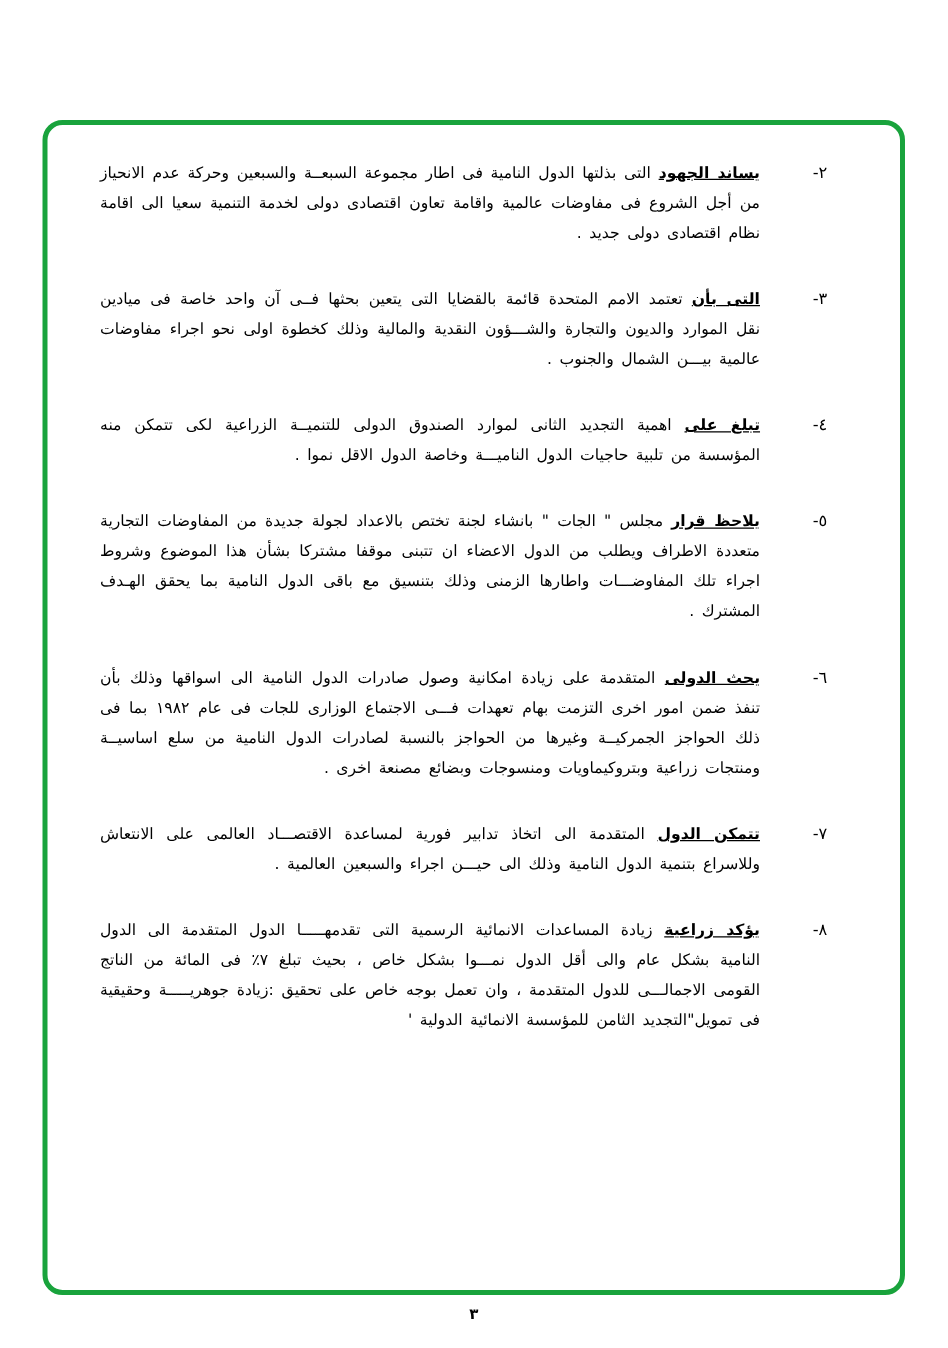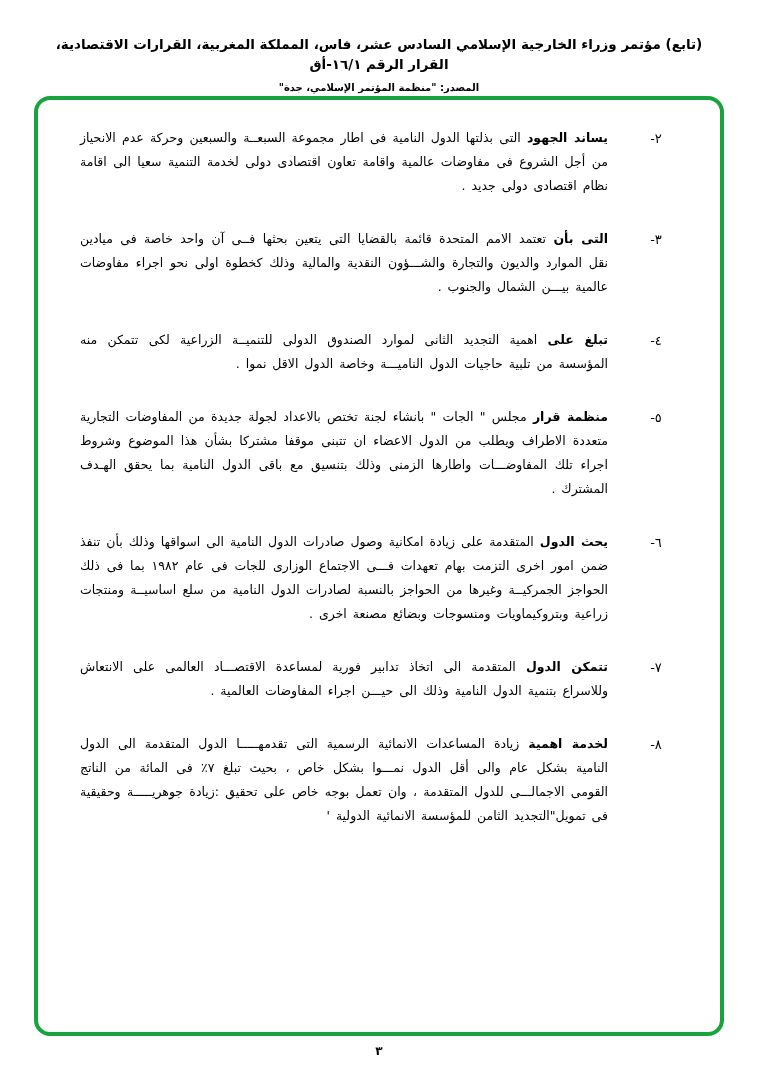--- a/index.html
+++ b/index.html
@@ -79,41 +79,38 @@
   .clause-body p {
     margin: 0;
     font-size: 12.5px;
     line-height: 1.92;
     text-align: justify;
     text-align-last: right;
     letter-spacing: 0.3px;
     word-spacing: 2px;
   }
   .lead {
+    text-decoration: underline;
     font-weight: bold;
   }
   .page-number {
     position: absolute;
     bottom: 20px;
     left: 0;
     right: 0;
     text-align: center;
     font-size: 12px;
     font-weight: bold;
   }
 </style>
 </head>
 <body>
 
 <div class="page">
 
-  <div class="doc-header">
-    <div class="doc-title">(تابع) مؤتمر وزراء الخارجية الإسلامي السادس عشر، فاس، المملكة المغربية، القرارات الاقتصادية، القرار الرقم ١٦/١-أق</div>
-    <div class="doc-source">المصدر: "منظمة المؤتمر الإسلامي، جدة"</div>
-  </div>
 
   <div class="frame" style="border-color: rgb(25, 163, 60);">
     <div class="frame-inner">
 
       <div class="clause">
         <div class="clause-num">٢-</div>
         <div class="clause-body">
           <p><span class="lead">يساند الجهود</span><span> التى بذلتها الدول النامية فى اطار مجموعة السبعــة والسبعين وحركة عدم الانحياز من أجل الشروع فى مفاوضات عالمية واقامة تعاون اقتصادى دولى لخدمة التنمية سعيا الى اقامة نظام اقتصادى دولى جديد .</span></p>
         </div>
       </div>
@@ -128,42 +125,42 @@
       <div class="clause">
         <div class="clause-num">٤-</div>
         <div class="clause-body">
           <p><span class="lead">تبلغ على</span><span> اهمية التجديد الثانى لموارد الصندوق الدولى للتنميــة الزراعية لكى تتمكن منه المؤسسة من تلبية حاجيات الدول الناميـــة وخاصة الدول الاقل نموا .</span></p>
         </div>
       </div>
 
       <div class="clause">
         <div class="clause-num">٥-</div>
         <div class="clause-body">
-          <p><span class="lead">منظمة قرار</span><span> مجلس " الجات " بانشاء لجنة تختص بالاعداد لجولة جديدة من المفاوضات التجارية متعددة الاطراف ويطلب من الدول الاعضاء ان تتبنى موقفا مشتركا بشأن هذا الموضوع وشروط اجراء تلك المفاوضـــات واطارها الزمنى وذلك بتنسيق مع باقى الدول النامية بما يحقق الهـدف المشترك .</span></p>
+          <p><span class="lead">يلاحظ قرار</span><span> مجلس " الجات " بانشاء لجنة تختص بالاعداد لجولة جديدة من المفاوضات التجارية متعددة الاطراف ويطلب من الدول الاعضاء ان تتبنى موقفا مشتركا بشأن هذا الموضوع وشروط اجراء تلك المفاوضـــات واطارها الزمنى وذلك بتنسيق مع باقى الدول النامية بما يحقق الهـدف المشترك .</span></p>
         </div>
       </div>
 
       <div class="clause">
         <div class="clause-num">٦-</div>
         <div class="clause-body">
-          <p><span class="lead">يحث الدول</span><span> المتقدمة على زيادة امكانية وصول صادرات الدول النامية الى اسواقها وذلك بأن تنفذ ضمن امور اخرى التزمت بهام تعهدات فـــى الاجتماع الوزارى للجات فى عام ١٩٨٢ بما فى ذلك الحواجز الجمركيــة وغيرها من الحواجز بالنسبة لصادرات الدول النامية من سلع اساسيــة ومنتجات زراعية وبتروكيماويات ومنسوجات وبضائع مصنعة اخرى .</span></p>
+          <p><span class="lead">يحث الدولى</span><span> المتقدمة على زيادة امكانية وصول صادرات الدول النامية الى اسواقها وذلك بأن تنفذ ضمن امور اخرى التزمت بهام تعهدات فـــى الاجتماع الوزارى للجات فى عام ١٩٨٢ بما فى ذلك الحواجز الجمركيــة وغيرها من الحواجز بالنسبة لصادرات الدول النامية من سلع اساسيــة ومنتجات زراعية وبتروكيماويات ومنسوجات وبضائع مصنعة اخرى .</span></p>
         </div>
       </div>
 
       <div class="clause">
         <div class="clause-num">٧-</div>
         <div class="clause-body">
-          <p><span class="lead">تتمكن الدول</span><span> المتقدمة الى اتخاذ تدابير فورية لمساعدة الاقتصـــاد العالمى على الانتعاش وللاسراع بتنمية الدول النامية وذلك الى حيـــن اجراء المفاوضات العالمية .</span></p>
+          <p><span class="lead">تتمكن الدول</span><span> المتقدمة الى اتخاذ تدابير فورية لمساعدة الاقتصـــاد العالمى على الانتعاش وللاسراع بتنمية الدول النامية وذلك الى حيـــن اجراء والسبعين العالمية .</span></p>
         </div>
       </div>
 
       <div class="clause">
         <div class="clause-num">٨-</div>
         <div class="clause-body">
-          <p><span class="lead">لخدمة اهمية</span><span> زيادة المساعدات الانمائية الرسمية التى تقدمهـــــا الدول المتقدمة الى الدول النامية بشكل عام والى أقل الدول نمـــوا بشكل خاص ، بحيث تبلغ ٧٪ فى المائة من الناتج القومى الاجمالـــى للدول المتقدمة ، وان تعمل بوجه خاص على تحقيق :زيادة جوهريـــــة وحقيقية فى تمويل"التجديد الثامن للمؤسسة الانمائية الدولية '</span></p>
+          <p><span class="lead">يؤكد زراعية</span><span> زيادة المساعدات الانمائية الرسمية التى تقدمهـــــا الدول المتقدمة الى الدول النامية بشكل عام والى أقل الدول نمـــوا بشكل خاص ، بحيث تبلغ ٧٪ فى المائة من الناتج القومى الاجمالـــى للدول المتقدمة ، وان تعمل بوجه خاص على تحقيق :زيادة جوهريـــــة وحقيقية فى تمويل"التجديد الثامن للمؤسسة الانمائية الدولية '</span></p>
         </div>
       </div>
 
     </div>
   </div>
 
   <div class="page-number">٣</div>
 
 </div>
 

